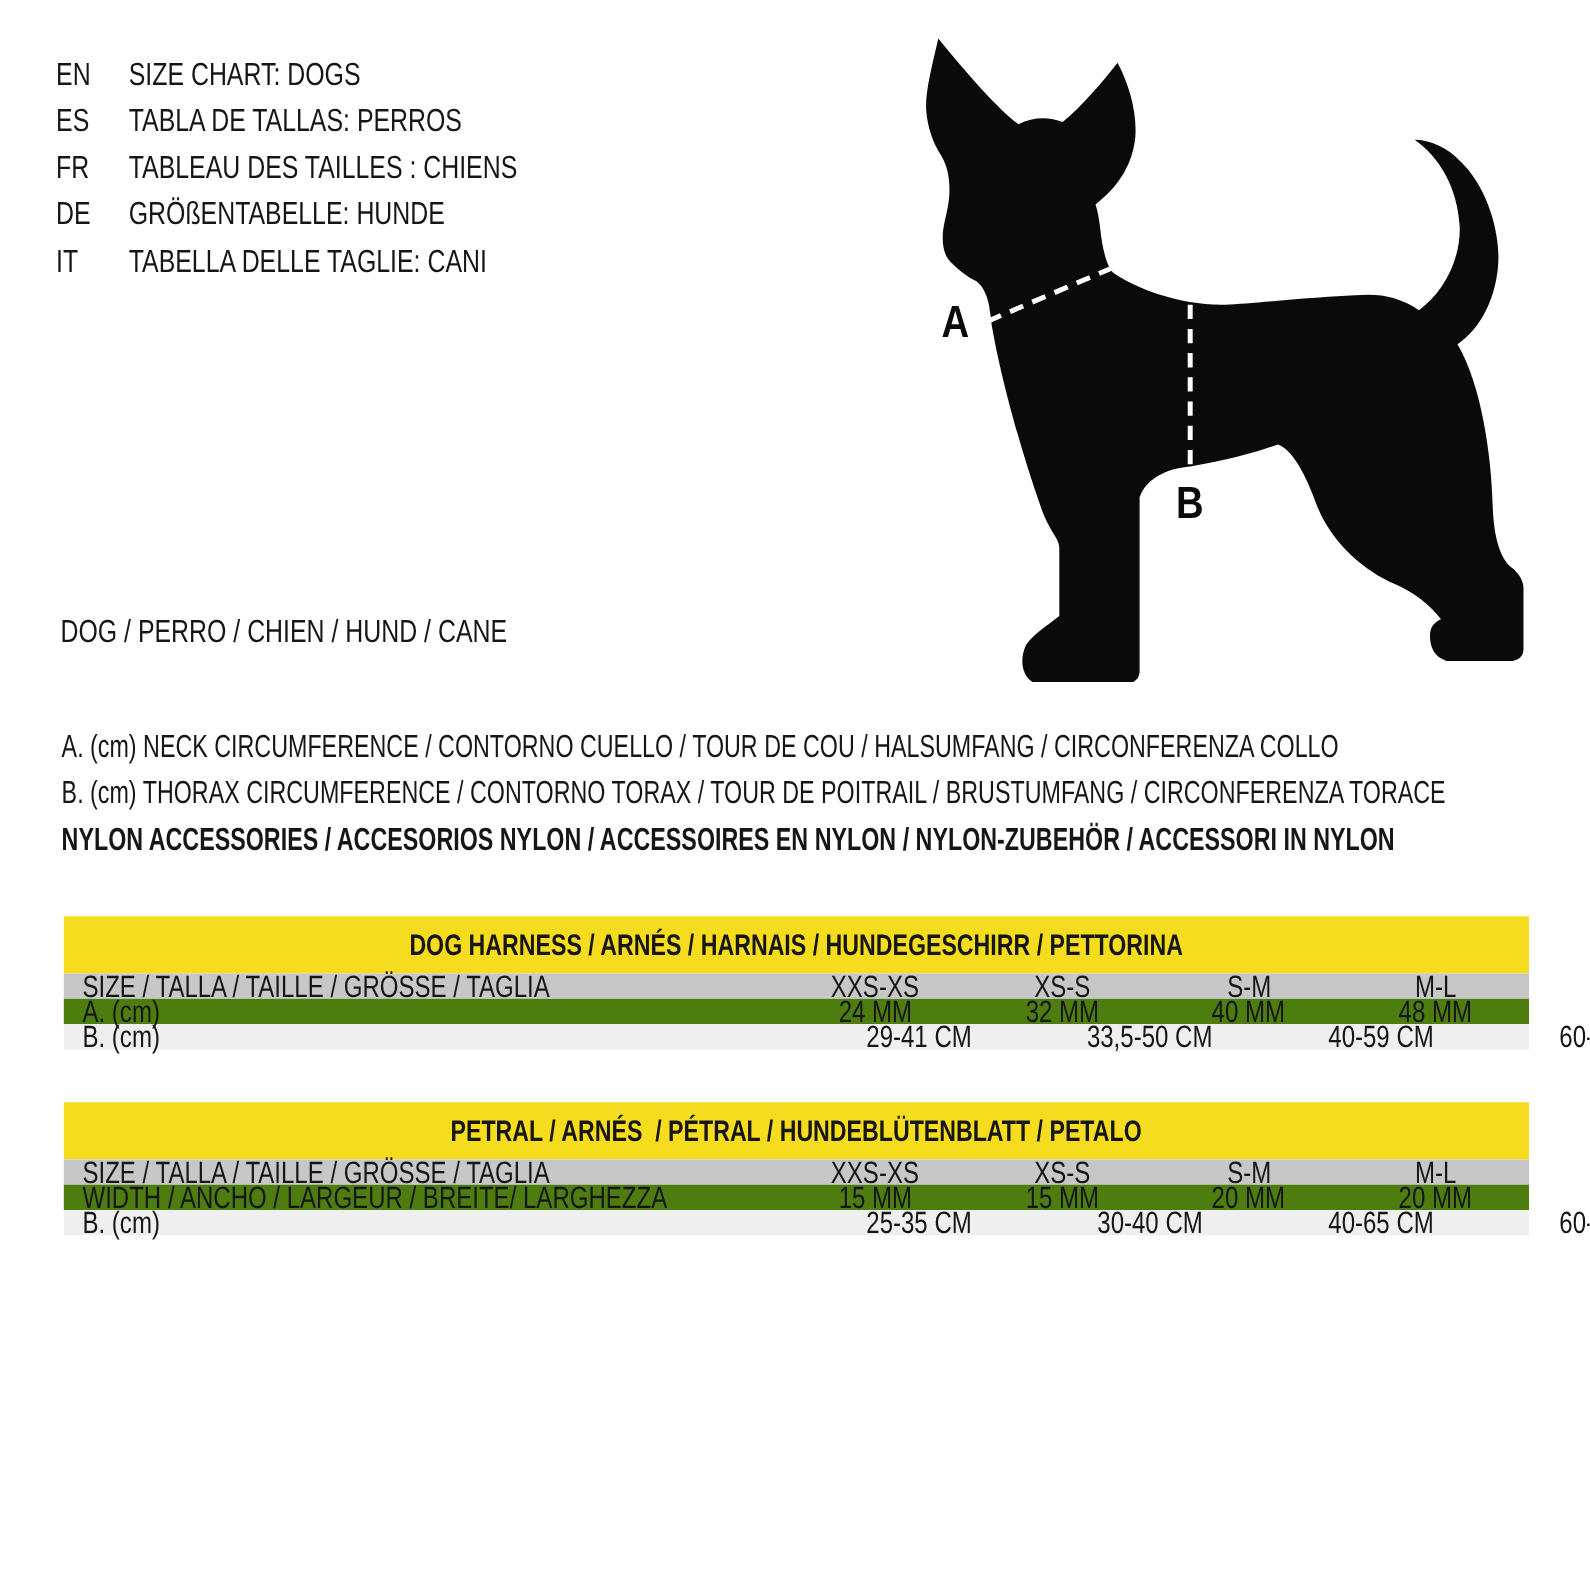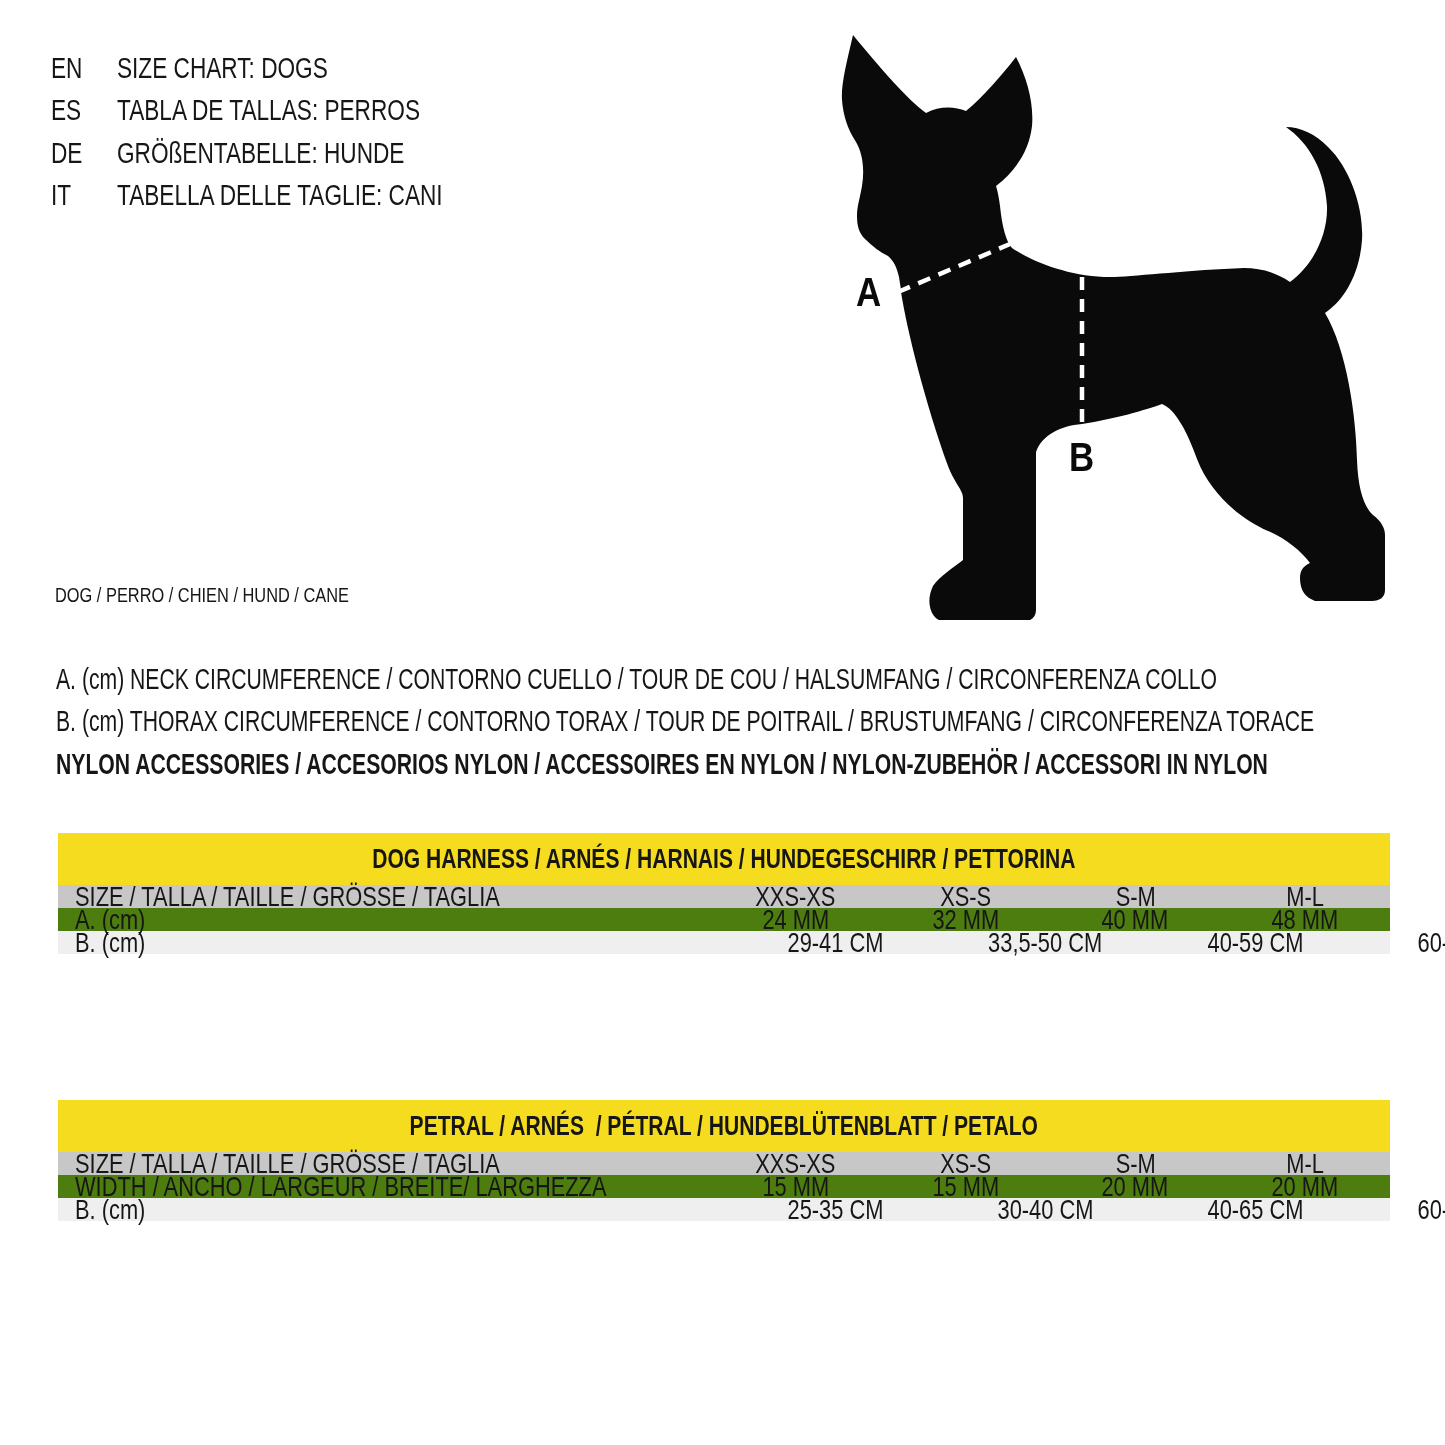--- a/index.html
+++ b/index.html
@@ -28,29 +28,29 @@
   .dog-figure { left: 820px; top: 20px; width: 590px; height: 600px; }
   .dog-label {
     position: absolute;
     font-size: 41px; line-height: 41px; font-weight: bold;
     transform: scaleX(0.85); transform-origin: 0 0;
     color: #0a0a0a;
   }
   .dog-label-a { left: 36px; top: 252px; }
   .dog-label-b { left: 249px; top: 417px; }
 
-  .dog-caption { left: 55px; top: 580px; font-size: 21px; line-height: 30px; }
+  .dog-caption { left: 55px; top: 560px; font-size: 29px; line-height: 30px; }
 
   .notes { left: 56px; top: 658px; font-size: 29px; line-height: 42px; }
   .nylon { left: 56px; top: 743px; font-size: 29px; line-height: 42px; font-weight: bold; }
 
   
   .tbl { left: 58px; width: 1332px; font-size: 28px; }
   .tbl-1 { top: 833px; }
-  .tbl-2 { top: 1100px; }
+  .tbl-2 { top: 1002px; }
   .tbl-title {
     height: 52px; display: flex; align-items: center; justify-content: center;
     background: var(--accent_yellow, #F6DC1E);
     font-weight: bold; font-size: 27px;
   }
   .tbl-row { height: 23px; display: flex; align-items: center; }
   .r-size { background: var(--header_gray, #C7C7C7); }
   .r-a { background: #4d7c0f; }
   .r-b { background: var(--row_gray, #EFEFEF); gap: 40px; }
   .c-label { width: 49%; flex: 0 0 49%; padding-left: 17px; box-sizing: border-box; }
@@ -60,20 +60,24 @@
 <body>
 
 <div class="abs lang-block">
   <div class="lang-row">
     <span class="lang-code"><span class="cond oL">EN</span></span>
     <span class="cond oL">SIZE CHART: DOGS</span>
   </div>
   <div class="lang-row">
     <span class="lang-code"><span class="cond oL">ES</span></span>
     <span class="cond oL">TABLA DE TALLAS: PERROS</span>
+  </div>
+  <div class="lang-row">
+    <span class="lang-code"><span class="cond oL">FR</span></span>
+    <span class="cond oL">TABLEAU DES TAILLES : CHIENS</span>
   </div>
   <div class="lang-row">
     <span class="lang-code"><span class="cond oL">DE</span></span>
     <span class="cond oL">GRÖßENTABELLE: HUNDE</span>
   </div>
   <div class="lang-row">
     <span class="lang-code"><span class="cond oL">IT</span></span>
     <span class="cond oL">TABELLA DELLE TAGLIE: CANI</span>
   </div>
 </div>

